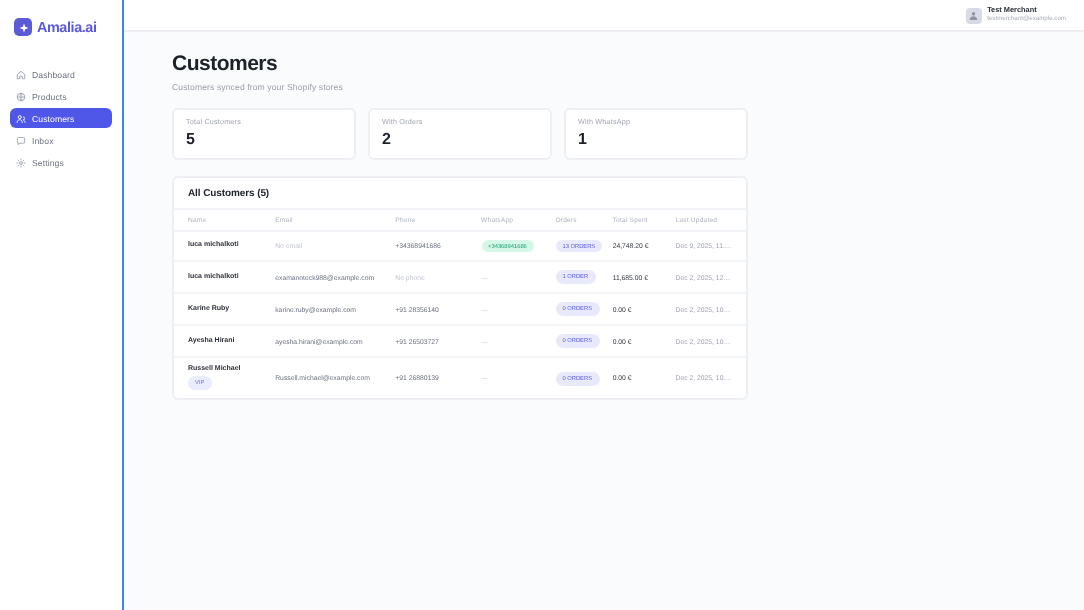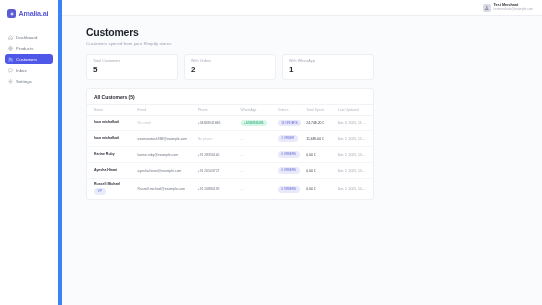--- a/index.html
+++ b/index.html
@@ -15,21 +15,21 @@
     width: 542px;
     height: 305px;
     background: #fafbfc;
   }
 
   
   .sidebar {
     width: 62px;
     flex: 0 0 62px;
     background: #ffffff;
-    border-right: 4px solid #3b82f6;
+    border-right: 1px solid #3b82f6;
     padding: 7px 5px 0 5px;
     display: flex;
     flex-direction: column;
   }
   .brand {
     display: flex;
     align-items: center;
     gap: 2.5px;
     padding: 2px 2px 0 2px;
     margin-bottom: 14px;

